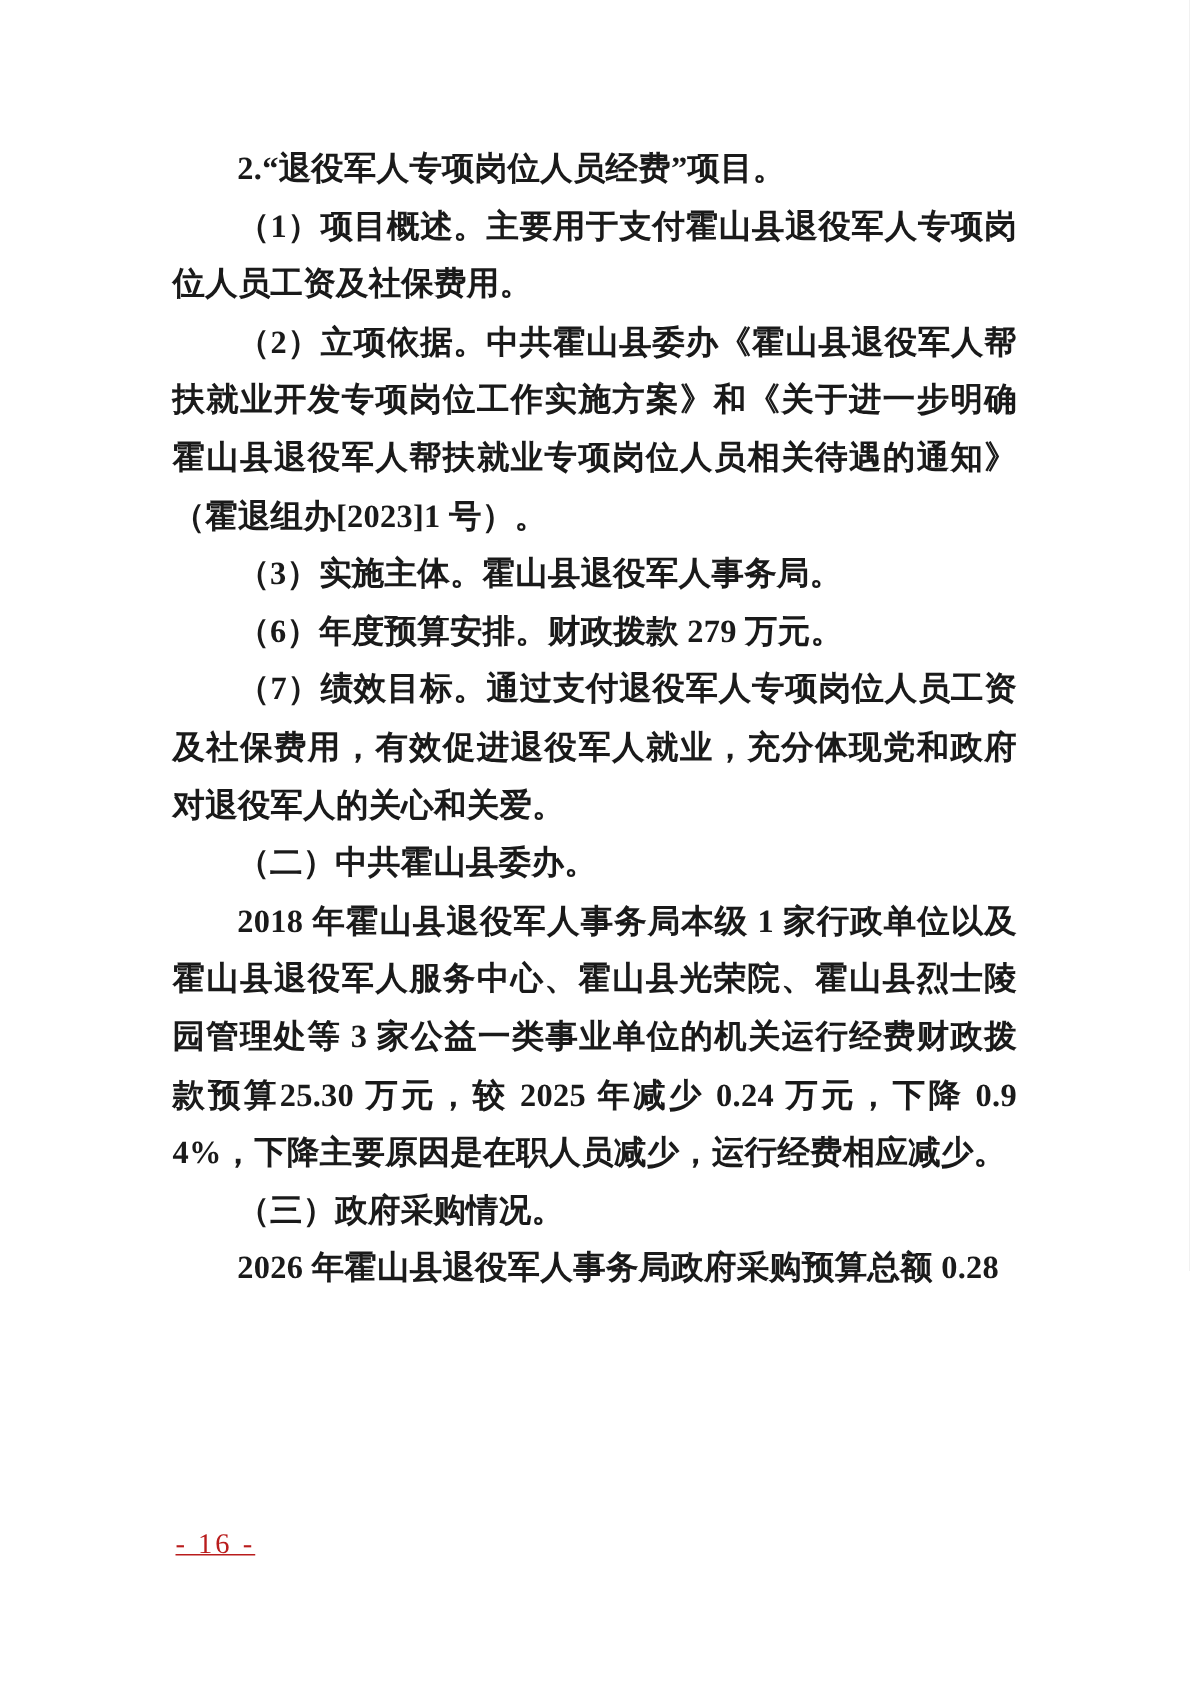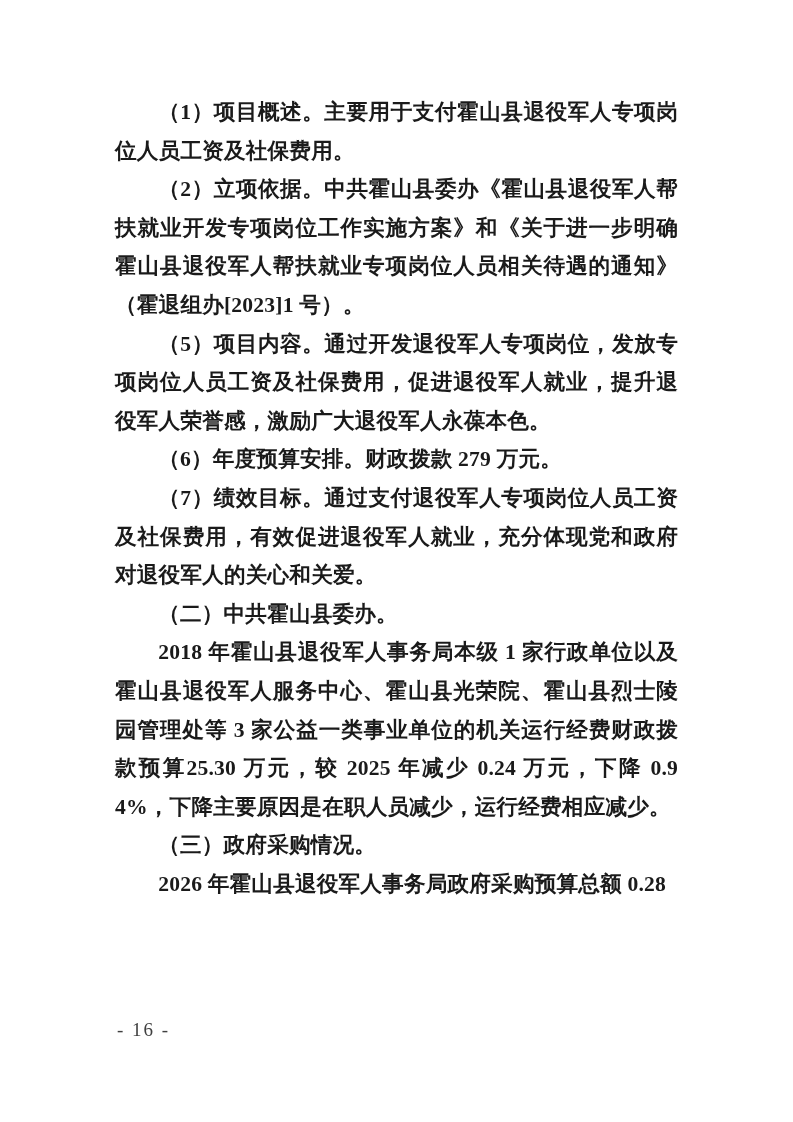--- a/index.html
+++ b/index.html
@@ -36,32 +36,34 @@
   }
   .para.heading {
     font-weight: bold;
   }
   .page-footer {
     position: absolute;
     left: 117px;
     top: 1018px;
     font-size: 19px;
     line-height: 24px;
-    color: #404040;
+    color: #b91c1c;
     letter-spacing: 2px;
+    text-decoration: underline;
   }
 </style>
 </head>
 <body>
 
 <div class="page">
   <div class="content">
+    <p class="para heading">2.“退役军人专项岗位人员经费”项目。</p>
     <p class="para">（1）项目概述。主要用于支付霍山县退役军人专项岗位人员工资及社保费用。</p>
     <p class="para">（2）立项依据。中共霍山县委办《霍山县退役军人帮扶就业开发专项岗位工作实施方案》和《关于进一步明确霍山县退役军人帮扶就业专项岗位人员相关待遇的通知》（霍退组办[2023]1 号）。</p>
-    <p class="para">（5）项目内容。通过开发退役军人专项岗位，发放专项岗位人员工资及社保费用，促进退役军人就业，提升退役军人荣誉感，激励广大退役军人永葆本色。</p>
+    <p class="para">（3）实施主体。霍山县退役军人事务局。</p>
     <p class="para">（6）年度预算安排。财政拨款 279 万元。</p>
     <p class="para">（7）绩效目标。通过支付退役军人专项岗位人员工资及社保费用，有效促进退役军人就业，充分体现党和政府对退役军人的关心和关爱。</p>
     <p class="para heading">（二）中共霍山县委办。</p>
     <p class="para">2018 年霍山县退役军人事务局本级 1 家行政单位以及霍山县退役军人服务中心、霍山县光荣院、霍山县烈士陵园管理处等 3 家公益一类事业单位的机关运行经费财政拨款预算25.30 万元，较 2025 年减少 0.24 万元，下降 0.94%，下降主要原因是在职人员减少，运行经费相应减少。</p>
     <p class="para heading">（三）政府采购情况。</p>
     <p class="para">2026 年霍山县退役军人事务局政府采购预算总额 0.28</p>
   </div>
   <div class="page-footer">- 16 -</div>
 </div>
 

